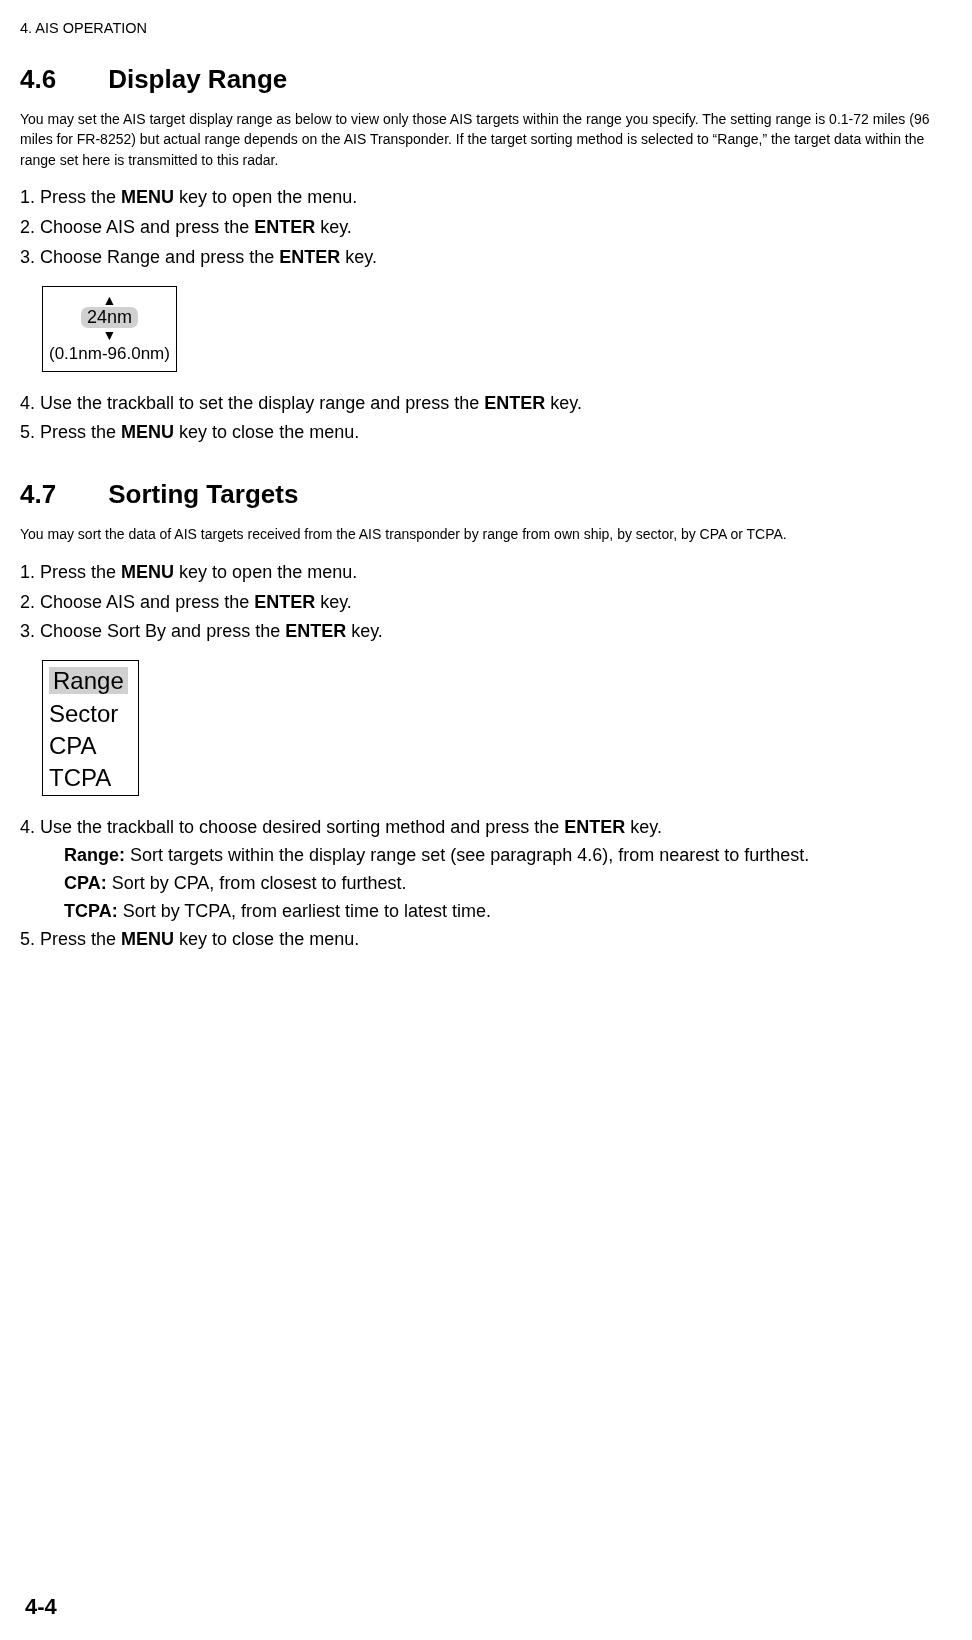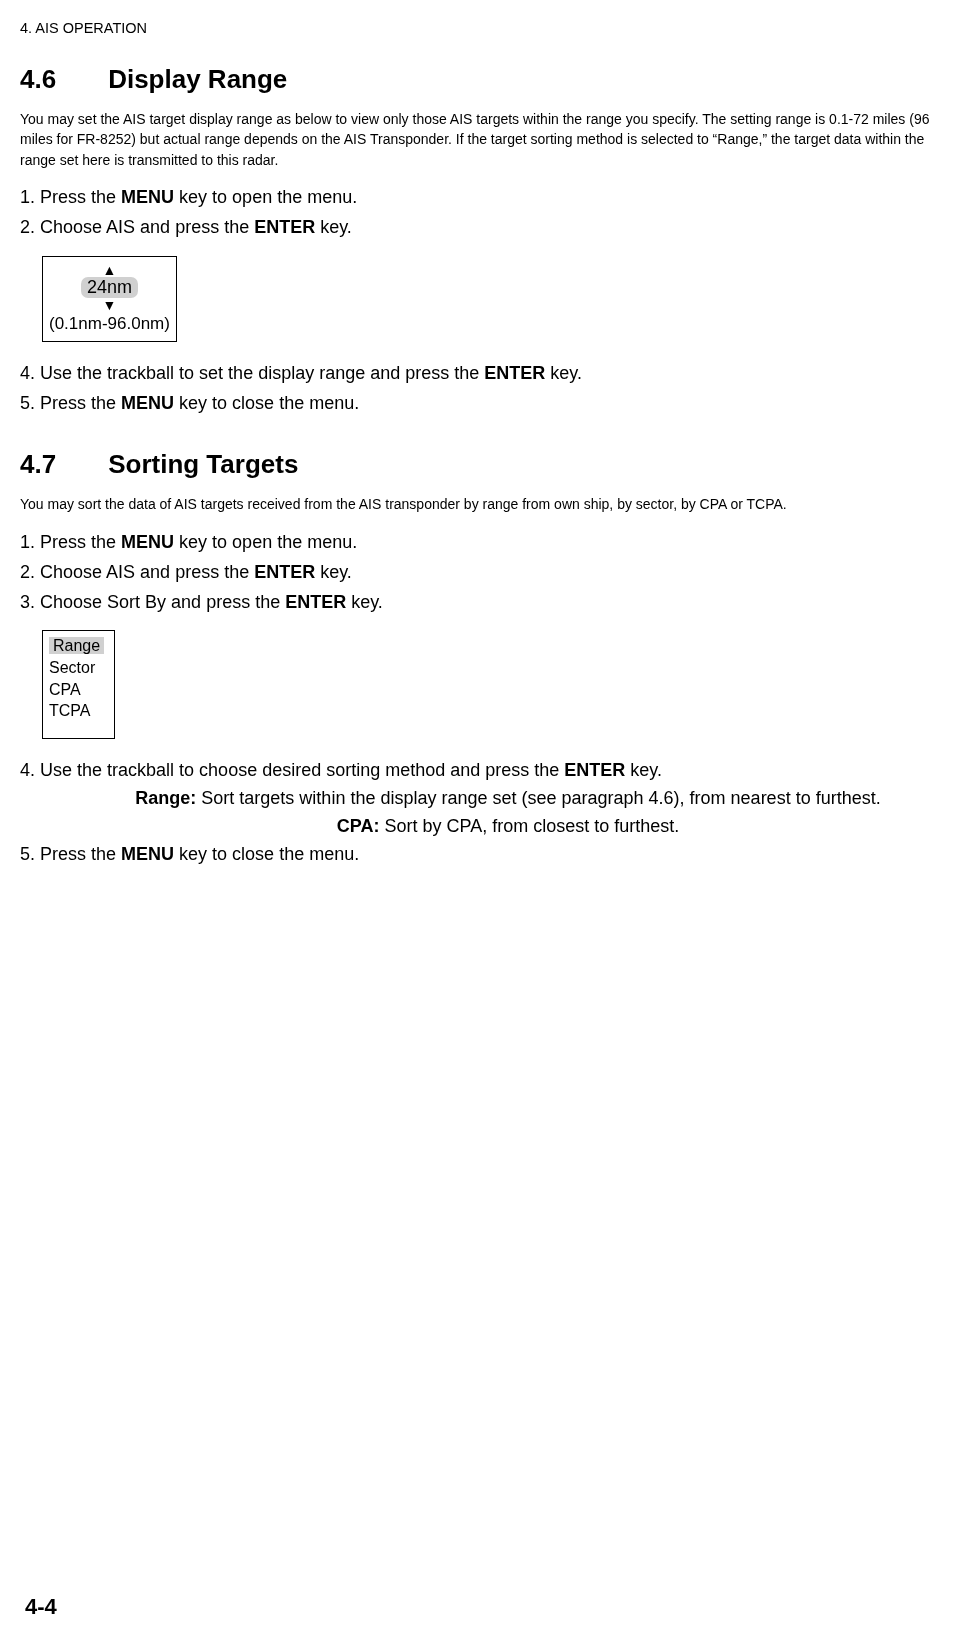--- a/index.html
+++ b/index.html
@@ -68,37 +68,36 @@
       padding: 0 6px;
       display: inline-block;
       border-radius: 7px;
     }
     .diagram-box .range-text {
       font-size: 17px;
       margin-top: 2px;
     }
     .sort-box {
       border: 1.5px solid #000;
-      padding: 4px 10px 16px 6px;
+      padding: 4px 10px 0 6px;
       margin-left: 22px;
       margin-bottom: 18px;
       display: inline-block;
-      font-size: 16px;
+      font-size: 24px;
       line-height: 1.35;
       text-align: left;
     }
     .sort-box .highlight {
       background: #d0d0d0;
       padding: 0 4px;
     }
     .description-block {
       font-size: 18px;
       line-height: 1.45;
       padding-left: 22px;
-      text-align: center;
     }
     .description-block .def-line {
       margin-bottom: 2px;
     }
     .page-number {
       position: absolute;
       bottom: 20px;
       left: 25px;
       font-size: 22px;
       font-weight: bold;
@@ -116,20 +115,21 @@
 
 <h2 class="section-heading">
   <span class="section-number">4.6</span><span>Display Range</span>
 </h2>
 
 <p class="body-text">You may set the AIS target display range as below to view only those AIS targets within the range you specify. The setting range is 0.1-72 miles (96 miles for FR-8252) but actual range depends on the AIS Transponder. If the target sorting method is selected to “Range,” the target data within the range set here is transmitted to this radar.</p>
 
 <ol class="ol-list">
   <li><span>1.</span> <span>Press the </span><span class="bold">MENU</span><span> key to open the menu.</span></li>
   <li><span>2.</span> <span>Choose AIS and press the </span><span class="bold">ENTER</span><span> key.</span></li>
+  <li><span>3.</span> <span>Choose Range and press the </span><span class="bold">ENTER</span><span> key.</span></li>
 </ol>
 
 <div class="diagram-box">
   <div class="arrow">▲</div>
   <div><span class="value-highlight">24nm</span></div>
   <div class="arrow">▼</div>
   <div class="range-text">(0.1nm-96.0nm)</div>
 </div>
 
 <ol class="ol-list">
@@ -155,20 +155,21 @@
   <div>CPA</div>
   <div>TCPA</div>
 </div>
 
 <ol class="ol-list">
   <li>
     <span>4.</span> <span>Use the trackball to choose desired sorting method and press the </span><span class="bold">ENTER</span><span> key.</span>
     <div class="description-block" style="text-indent:0;">
       <div class="def-line"><span class="bold">Range:</span><span> Sort targets within the display range set (see paragraph 4.6), from nearest to furthest.</span></div>
       <div class="def-line"><span class="bold">CPA:</span><span> Sort by CPA, from closest to furthest.</span></div>
+      <div class="def-line"><span class="bold">TCPA:</span><span> Sort by TCPA, from earliest time to latest time.</span></div>
     </div>
   </li>
   <li><span>5.</span> <span>Press the </span><span class="bold">MENU</span><span> key to close the menu.</span></li>
 </ol>
 
 <div class="page-number">4-4</div>
 
 
 
 

